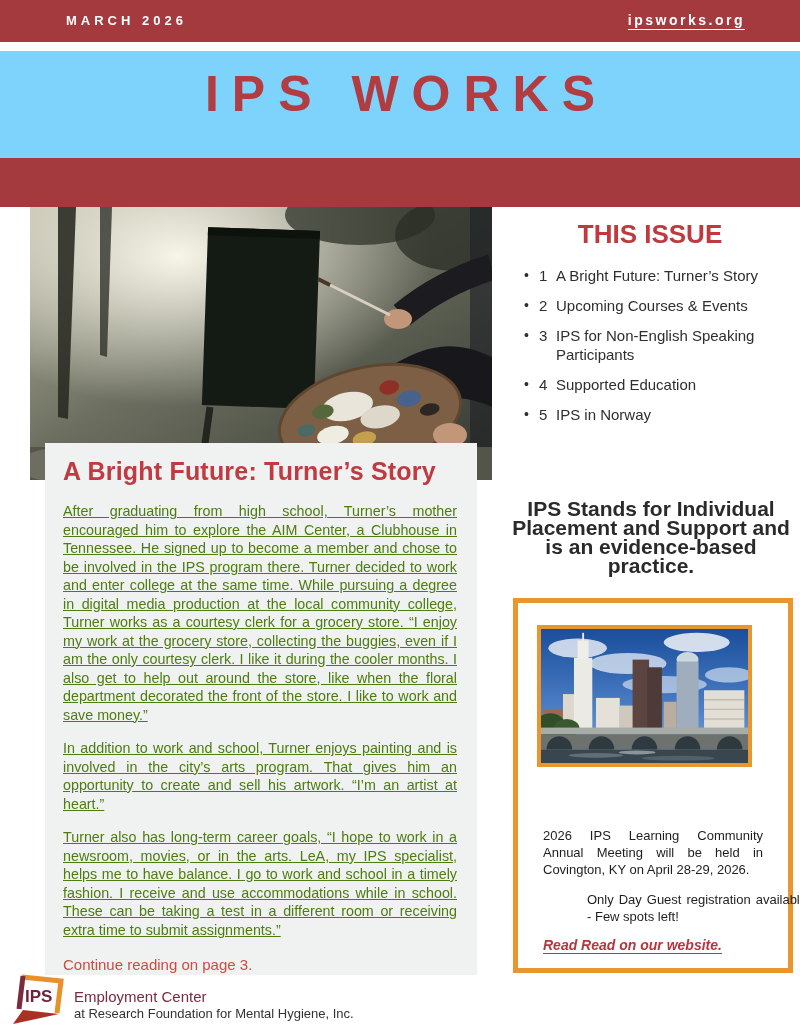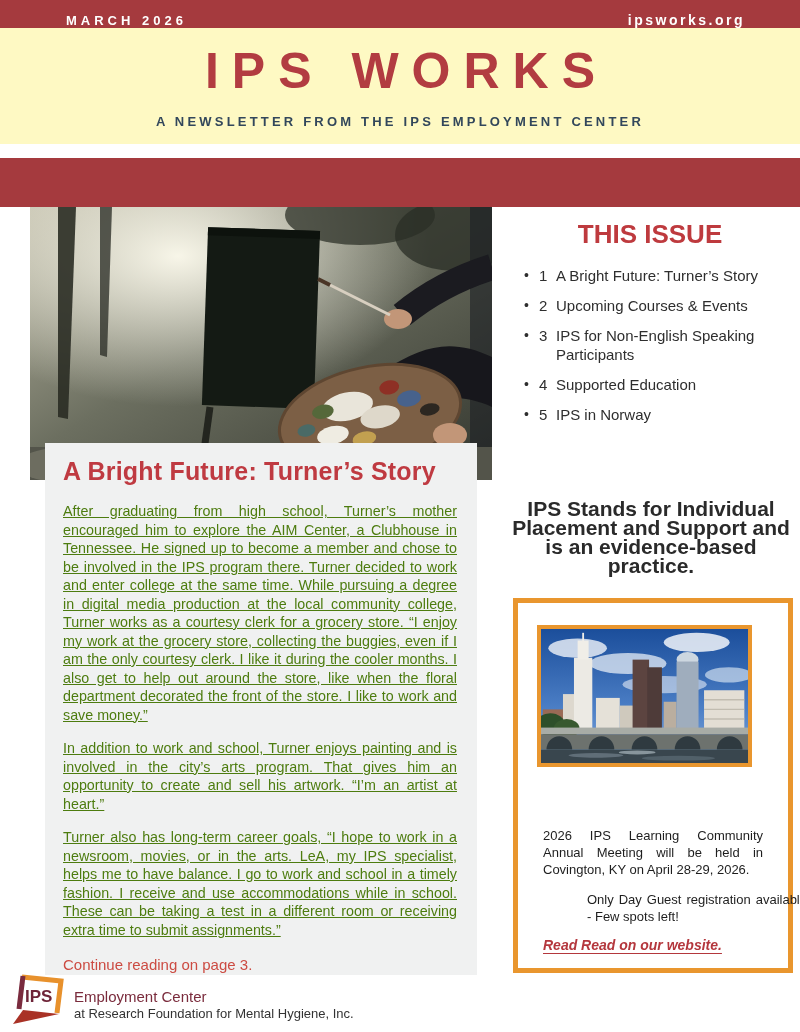--- a/index.html
+++ b/index.html
@@ -8,21 +8,21 @@
 
   
   .topbar{position:absolute;left:0;top:0;width:800px;height:42px;background:#A53A3E;}
   .topbar .date{position:absolute;left:66px;top:13px;color:#ffffff;font-size:13px;
                 font-weight:bold;letter-spacing:4px;}
   .topbar .site{position:absolute;right:55px;top:12px;color:#ffffff;font-size:14px;
                 font-weight:bold;letter-spacing:2.5px;text-decoration:underline;
                 text-underline-offset:4px;cursor:pointer;}
 
   
-  .masthead{position:absolute;left:0;top:28px;width:800px;height:116px;background:#fef9c3;}
+  .masthead{position:absolute;left:0;top:51px;width:800px;height:116px;background:#7dd3fc;}
   .masthead .title{margin:0;position:absolute;left:0;top:14px;width:800px;text-align:center;
                    color:#B23C41;font-size:50px;font-weight:800;letter-spacing:13px;
                    padding-left:13px;box-sizing:border-box;}
   .masthead .subtitle{position:absolute;left:0;top:86px;width:800px;text-align:center;
                       color:#32475B;font-size:13px;font-weight:bold;letter-spacing:3.2px;}
   .band2{position:absolute;left:0;top:158px;width:800px;height:49px;background:#A53A3E;}
 
   
   .photo1{position:absolute;left:30px;top:207px;width:462px;height:273px;}
   .photo1 svg{display:block;width:100%;height:100%;}
@@ -70,21 +70,20 @@
 
 <div class="page">
 
   <header class="topbar">
     <span class="date">MARCH 2026</span>
     <a class="site">ipsworks.org</a>
   </header>
 
   <div class="masthead">
     <h1 class="title">IPS WORKS</h1>
-    <div class="subtitle">A NEWSLETTER FROM THE IPS EMPLOYMENT CENTER</div>
   </div>
   <div class="band2"></div>
 
   <div class="photo1">
     <svg viewBox="0 0 462 273" preserveAspectRatio="none">
       <defs>
         <linearGradient id="pbg" x1="0" y1="0" x2="1" y2="1">
           <stop offset="0" stop-color="#b9b6a2"></stop>
           <stop offset="0.45" stop-color="#6c6f60"></stop>
           <stop offset="1" stop-color="#33362e"></stop>

